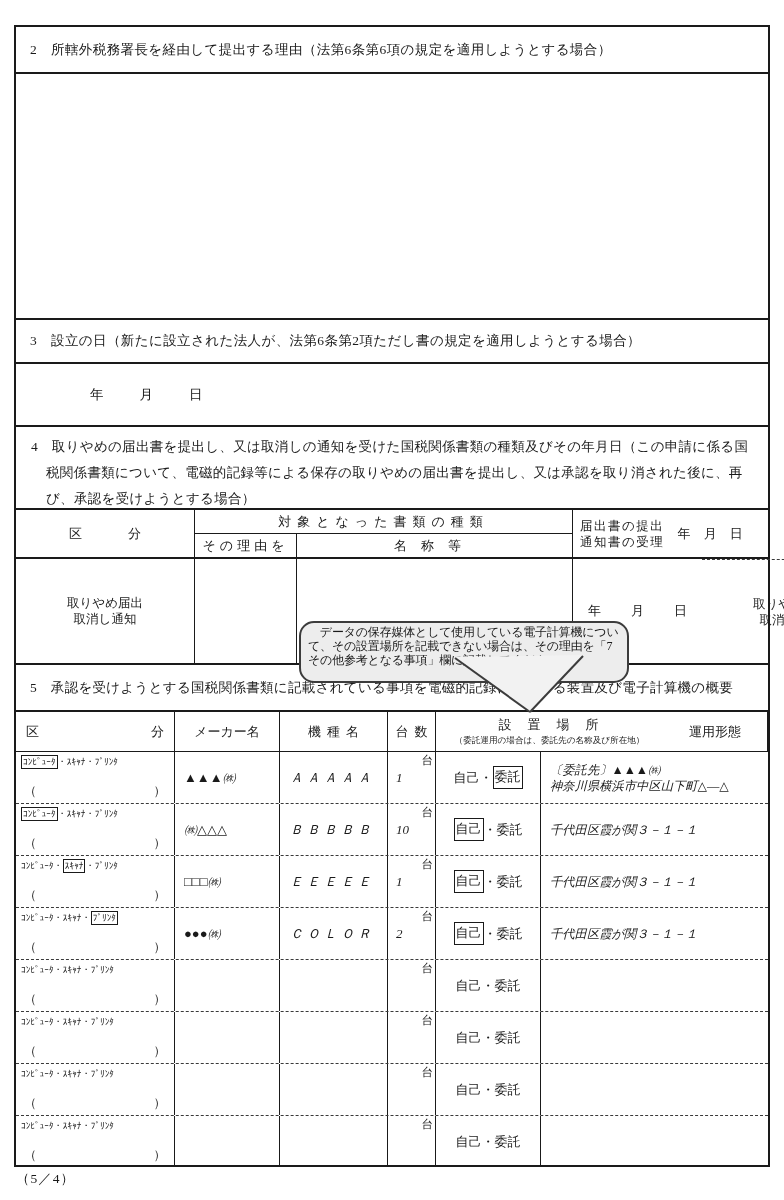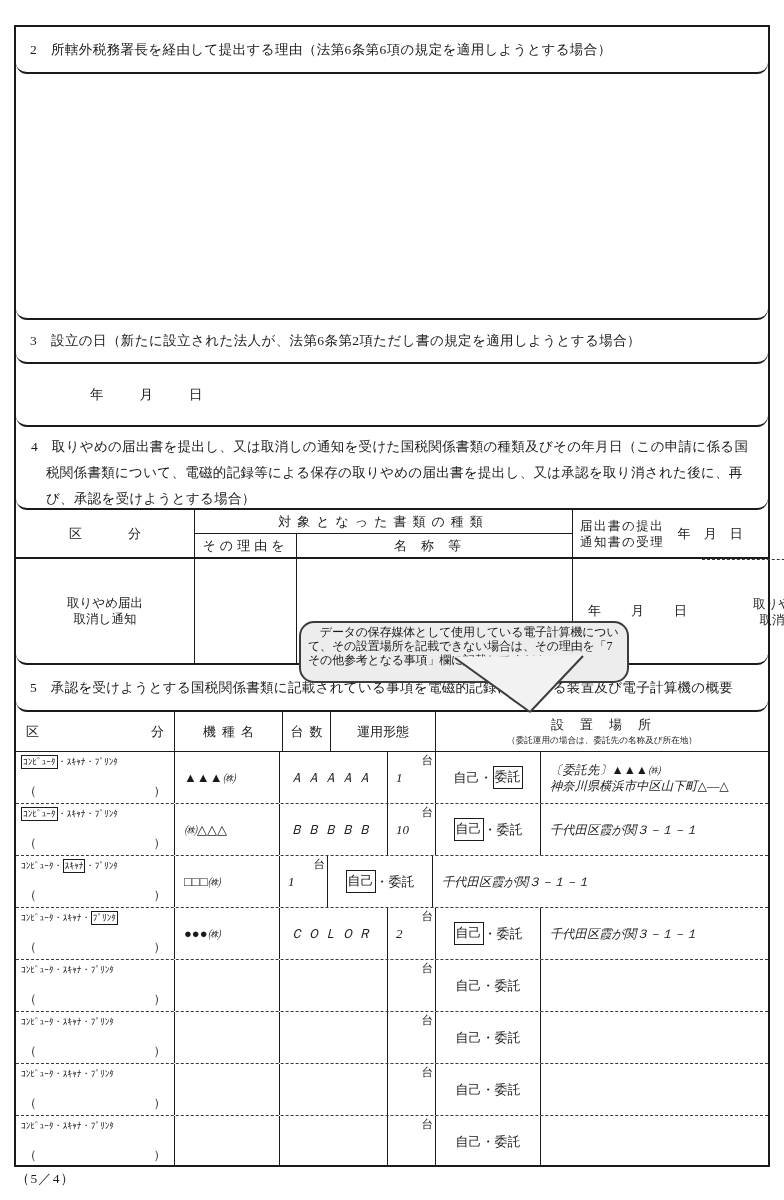--- a/index.html
+++ b/index.html
@@ -8,21 +8,21 @@
     width:784px; height:1200px; position:relative;
     font-family:"Liberation Serif","DejaVu Serif",serif;
     color:#1a1a1a;
   }
   .page { position:relative; width:784px; height:1200px; overflow:hidden; background:#fff; }
 
   .form-box {
     position:absolute; left:14px; top:25px; width:756px; height:1142px;
     border:2px solid #1a1a1a; display:flex; flex-direction:column; background:#fff;
   }
-  .sec { border-bottom:2px solid #1a1a1a; flex:0 0 auto;border-radius:11px; }
+  .sec { border-bottom:2px solid #1a1a1a; flex:0 0 auto; }
 
   
   .s2-title { height:47px; display:flex; align-items:center; padding-left:14px; font-size:13.5px; letter-spacing:.4px; }
   .s2-blank { height:246px; }
 
   
   .s3-title { height:44px; display:flex; align-items:center; padding-left:14px; font-size:13.5px; letter-spacing:.4px; }
   .s3-value { height:63px; display:flex; align-items:center; padding-left:74px; font-size:13.5px; }
   .date-group { display:flex; }
   .date-group span { margin-right:36px; }
@@ -180,27 +180,28 @@
     </div>
 
     <div class="sec s5-title">5　承認を受けようとする国税関係書類に記載されている事項を電磁的記録に記録する装置及び電子計算機の概要</div>
 
     <div class="s5-table">
       <div class="s5-head">
         <div class="c w-kubun s5h-kubun">
           <span>区</span>
           <span>分</span>
         </div>
+        <div class="c w-maker s5h-cell">メーカー名</div>
         <div class="c w-model s5h-cell ls6">機種名</div>
         <div class="c w-count s5h-cell ls6">台数</div>
-        <div class="c w-op s5h-cell">運用形態</div>
         <div class="c w-loc s5h-loc">
           <div class="s5h-loc-1">設置場所</div>
           <div class="s5h-loc-2">（委託運用の場合は、委託先の名称及び所在地）</div>
         </div>
+        <div class="c w-op s5h-cell">運用形態</div>
       </div>
       <div class="s5-body">
           <div class="s5-row">
             <div class="c w-kubun s5r-kubun">
               <div class="kubun-label"><span class="boxed">ｺﾝﾋﾟｭｰﾀ</span>・<span>ｽｷｬﾅ</span>・<span>ﾌﾟﾘﾝﾀ</span></div>
               <div class="kubun-paren">
                 <span>（</span>
                 <span>）</span>
               </div>
             </div>
@@ -245,20 +246,21 @@
           </div>
           <div class="s5-row">
             <div class="c w-kubun s5r-kubun">
               <div class="kubun-label"><span>ｺﾝﾋﾟｭｰﾀ</span>・<span class="boxed">ｽｷｬﾅ</span>・<span>ﾌﾟﾘﾝﾀ</span></div>
               <div class="kubun-paren">
                 <span>（</span>
                 <span>）</span>
               </div>
             </div>
             <div class="c w-maker s5r-maker">□□□㈱</div>
+            <div class="c w-model s5r-model">ＥＥＥＥＥ</div>
             <div class="c w-count s5r-count">
               <span class="unit">台</span>
               <span class="num">1</span>
             </div>
             <div class="c w-op s5r-op">
               <span class="boxed2">自己</span>
               <span>・</span>
               <span>委託</span>
             </div>
             <div class="c w-loc s5r-loc">

